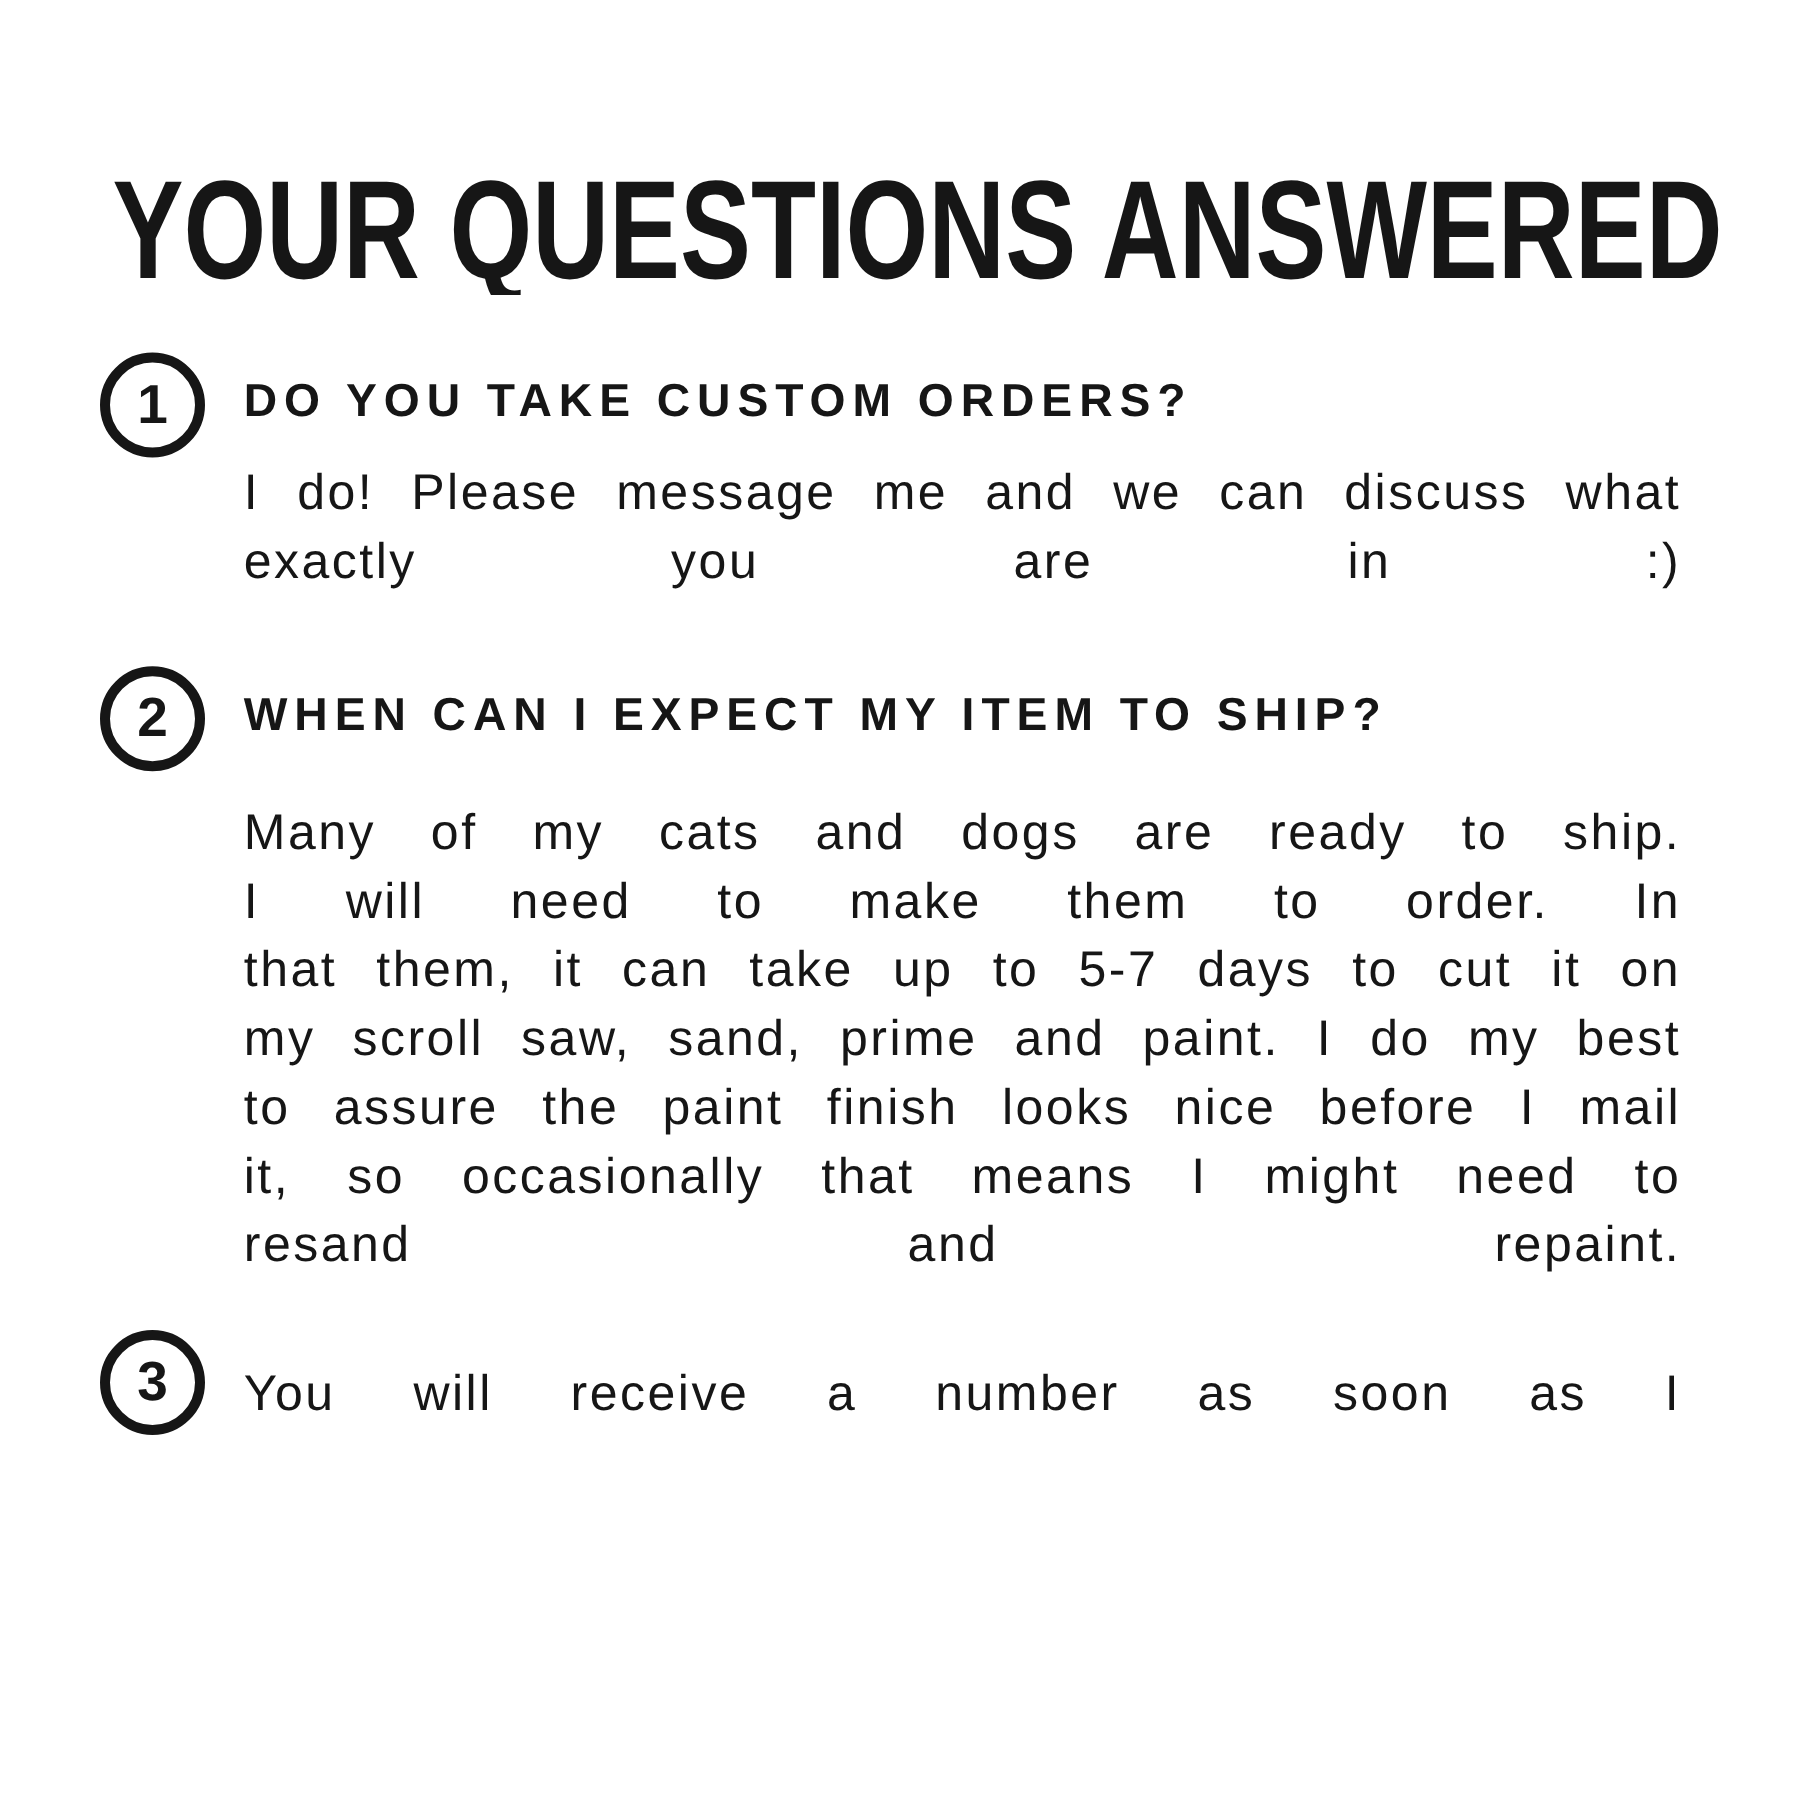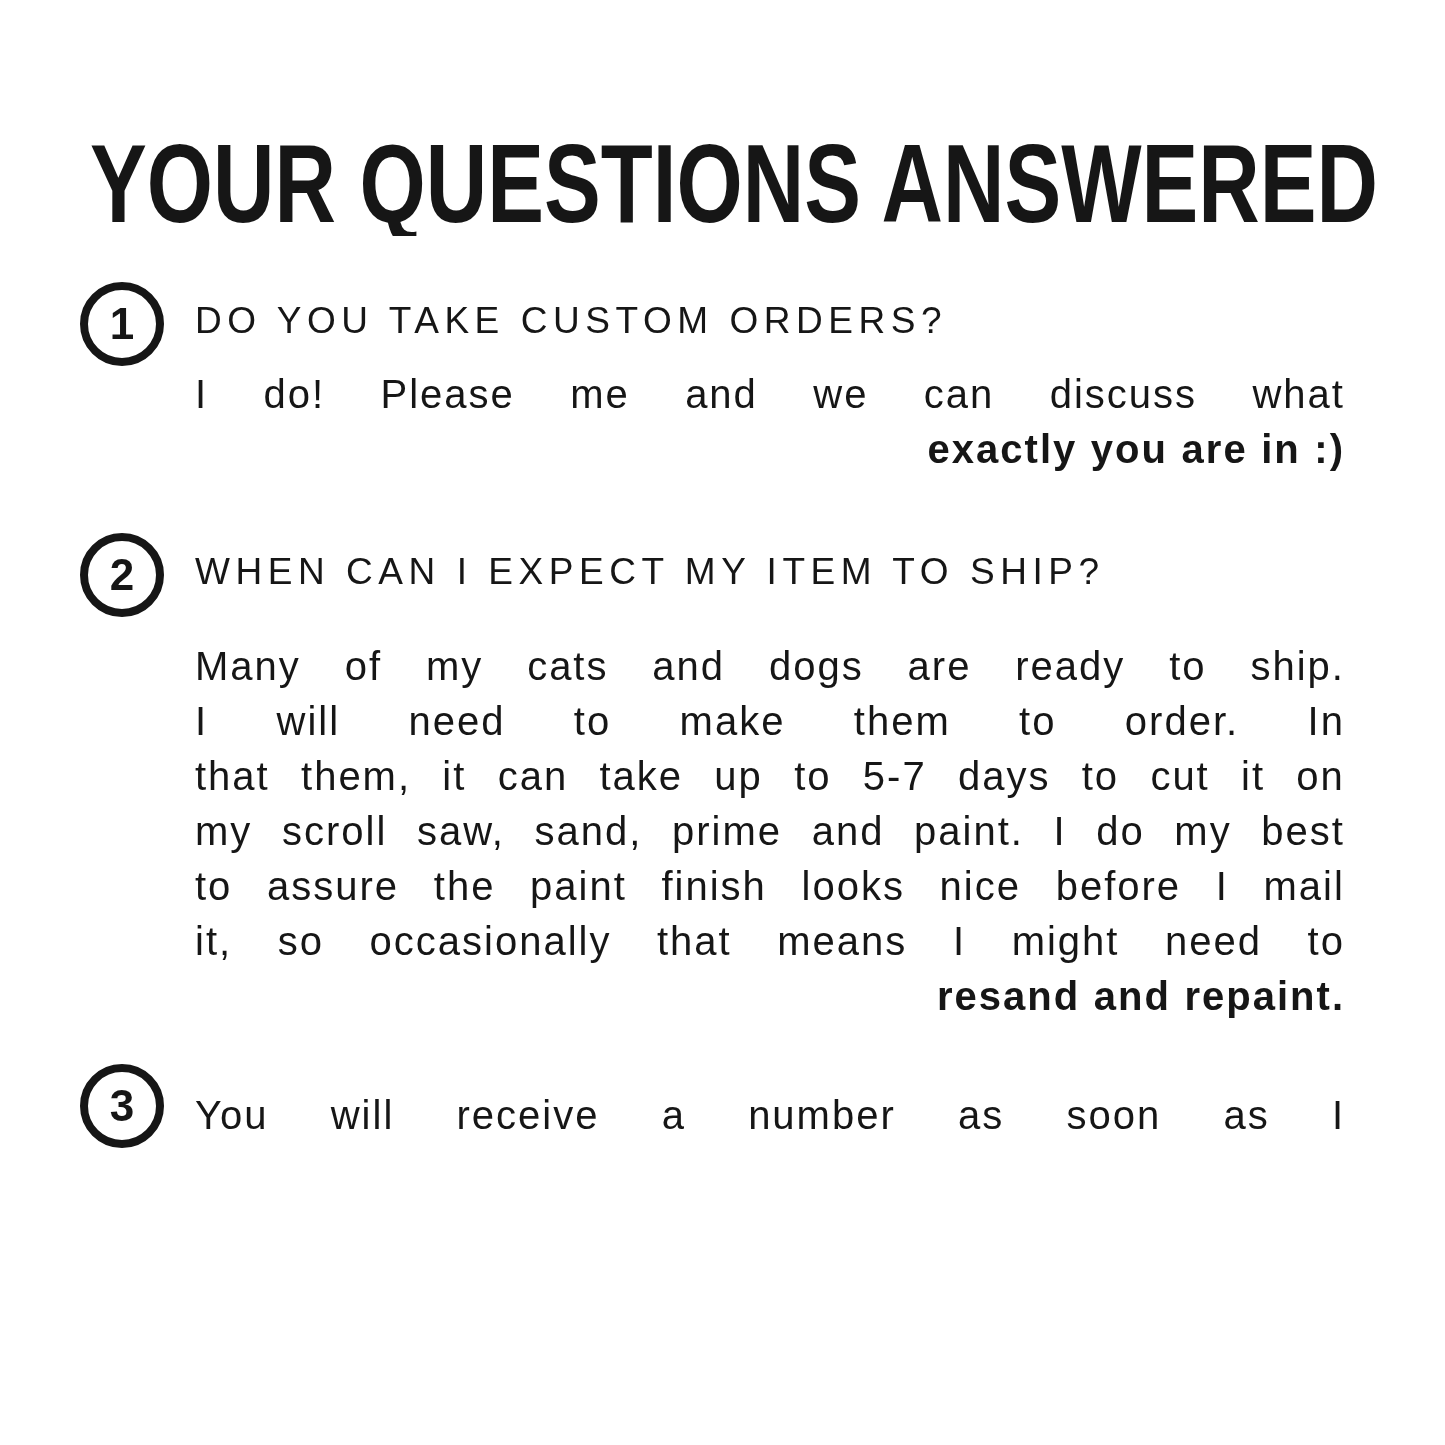--- a/index.html
+++ b/index.html
@@ -55,40 +55,39 @@
   }
   .content {
     flex: 1;
     min-width: 0;
     margin-left: 31px;
   }
   .question {
     margin-top: 18px;
     font-size: 37px;
     line-height: 1.15;
-    font-weight: normal;
+    font-weight: bold;
     letter-spacing: 0.15em;
     white-space: nowrap;
   }
   .answer {
     margin-top: 24px;
     font-size: 40px;
     line-height: 55px;
     letter-spacing: 0.05em;
   }
   .answer.gap-lg { margin-top: 46px; }
   
   .answer .line {
     display: flex;
     justify-content: space-between;
   }
   .answer .line.last {
-    justify-content: flex-end;
+    justify-content: space-between;
     column-gap: 0.34em;
-    font-weight: bold;
   }
 </style>
 </head>
 <body>
 
 <div class="page">
 
   <div class="title-wrap">
     <svg width="1300" height="118" viewBox="0 0 1300 118" aria-hidden="false">
       <text x="0" y="104" font-size="112" textLength="1288" lengthAdjust="spacingAndGlyphs">YOUR QUESTIONS ANSWERED</text>
@@ -99,20 +98,21 @@
     <div class="badge">
       <span>1</span>
     </div>
     <div class="content">
       <h2 class="question">DO YOU TAKE CUSTOM ORDERS?</h2>
       <div class="answer">
           <div class="line">
             <span>I</span>
             <span>do!</span>
             <span>Please</span>
+            <span>message</span>
             <span>me</span>
             <span>and</span>
             <span>we</span>
             <span>can</span>
             <span>discuss</span>
             <span>what</span>
           </div>
           <div class="line last">
             <span>exactly</span>
             <span>you</span>

